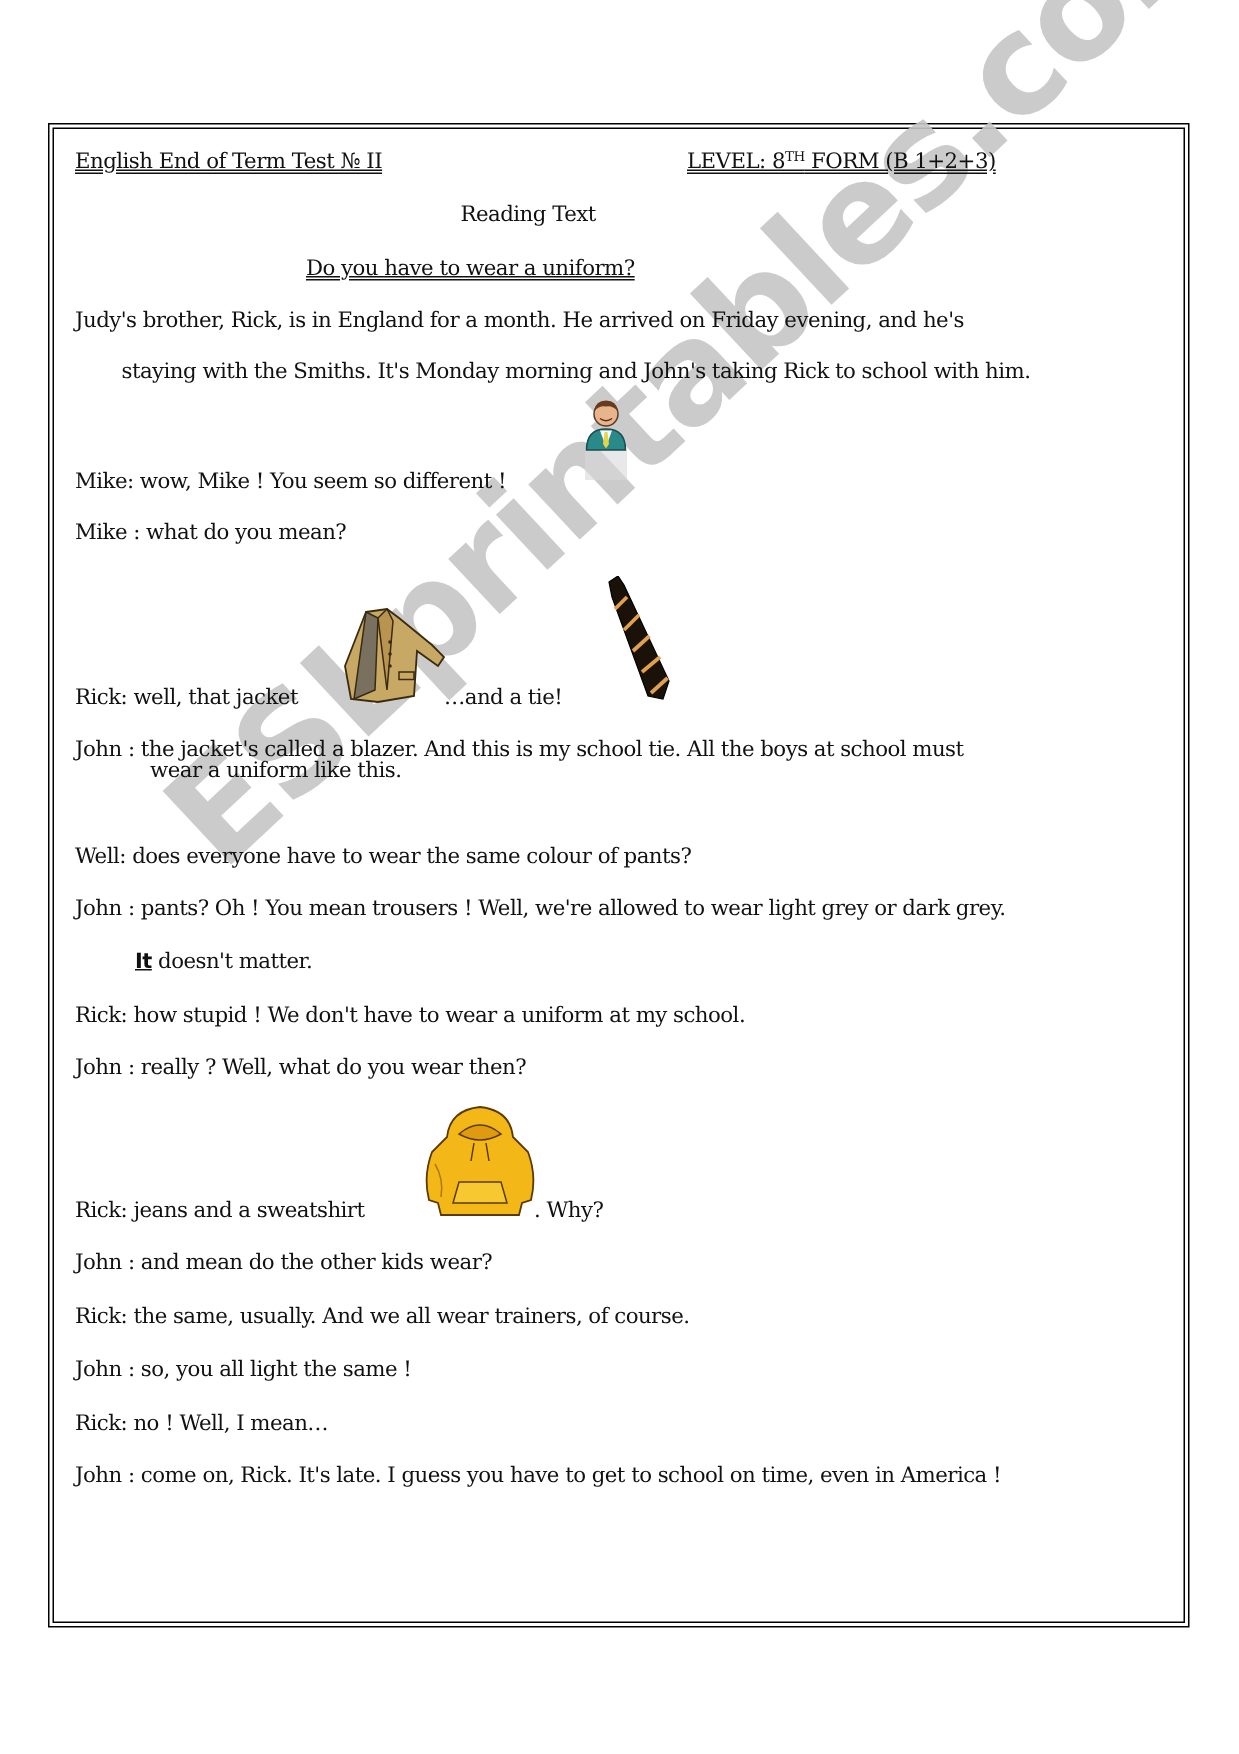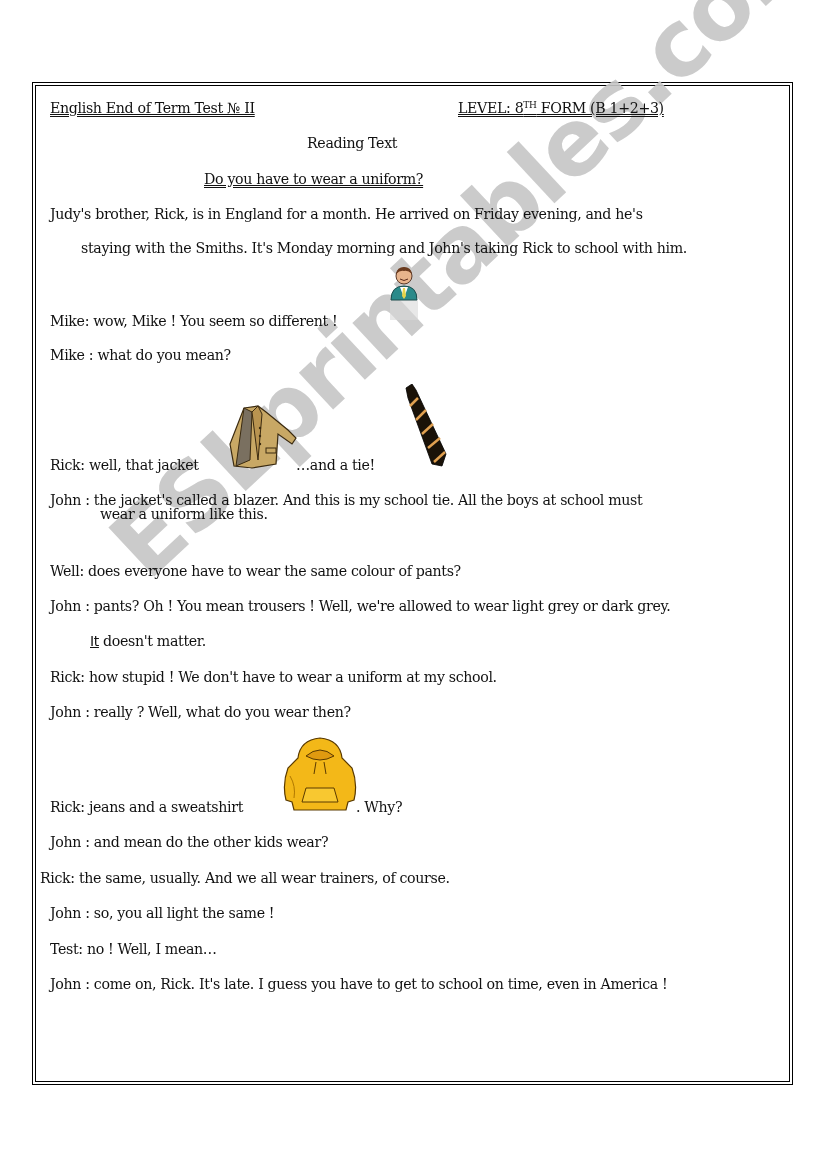--- a/index.html
+++ b/index.html
@@ -6,21 +6,21 @@
   body { width:826px; height:1169px; position:relative; overflow:hidden;
          font-family:"DejaVu Serif","Liberation Serif",serif; color:#111; }
   .frame-outer { position:absolute; left:32px; top:82px; width:761px; height:1003px;
                  border:1px solid #000; box-sizing:border-box; }
   .frame-inner { position:absolute; left:35px; top:85px; width:755px; height:997px;
                  border:1px solid #000; box-sizing:border-box; }
   .t { position:absolute; white-space:nowrap; font-size:14.2px; letter-spacing:-0.35px; line-height:18px; }
   .u { }
   .dbl { text-decoration:underline; text-decoration-style:double; }
   sup { font-size:9px; vertical-align:5px; line-height:0;text-align:center; }
-  .bold-it { font-family:"DejaVu Sans","Liberation Sans",sans-serif; font-weight:normal; text-decoration:underline; font-size:14px; }
+  .bold-it { font-family:"DejaVu Sans","Liberation Sans",sans-serif; font-weight:bold; text-decoration:underline; font-size:14px; }
   .watermark { position:absolute; left:90px; top:520px; width:760px; text-align:left;
                font-family:"DejaVu Sans","Liberation Sans",sans-serif; font-weight:bold;
                font-size:92px; letter-spacing:-2px; color:#c6c6c6; opacity:0.9;
                transform-origin:0 0; transform:rotate(-43deg); white-space:nowrap; pointer-events:none; }
   .img { position:absolute; }
 </style>
 </head>
 <body>
 
 <div class="frame-outer"></div>
@@ -82,16 +82,16 @@
 <svg class="img" style="left:280px;top:736px;" width="80" height="78" viewBox="0 0 80 78">
   <path d="M18 22 Q20 4 40 2 Q60 4 62 22 L72 32 Q78 48 74 64 L68 66 L66 74 L14 74 L12 66 L6 64 Q2 48 8 32 Z" fill="#f3b818" stroke="#5a3a00" stroke-width="1.2"></path>
   <path d="M26 20 Q40 8 54 20 Q40 28 26 20 Z" fill="#e09a10" stroke="#5a3a00" stroke-width="1"></path>
   <path d="M36 26 L34 38 M44 26 L46 38" stroke="#5a3a00" stroke-width="1"></path>
   <path d="M26 52 L54 52 L58 66 L22 66 Z" fill="#f8c830" stroke="#5a3a00" stroke-width="1"></path>
   <path d="M10 40 Q16 50 14 62" stroke="#b07800" stroke-width="1" fill="none"></path>
 </svg>
 <div class="t" style="left:356px;top:798px;">. Why?</div>
 
 <div class="t" style="left:50px;top:833px;">John : and mean do the other kids wear?</div>
-<div class="t" style="left:40px;top:869px;">Rick: the same, usually. And we all wear trainers, of course.</div>
+<div class="t" style="left:50px;top:869px;">Rick: the same, usually. And we all wear trainers, of course.</div>
 <div class="t" style="left:50px;top:904px;">John : so, you all light the same !</div>
-<div class="t" style="left:50px;top:940px;">Test: no ! Well, I mean…</div>
+<div class="t" style="left:50px;top:940px;">Rick: no ! Well, I mean…</div>
 <div class="t" style="left:50px;top:975px;">John : come on, Rick. It's late. I guess you have to get to school on time, even in America !</div>
 
 </body></html>

